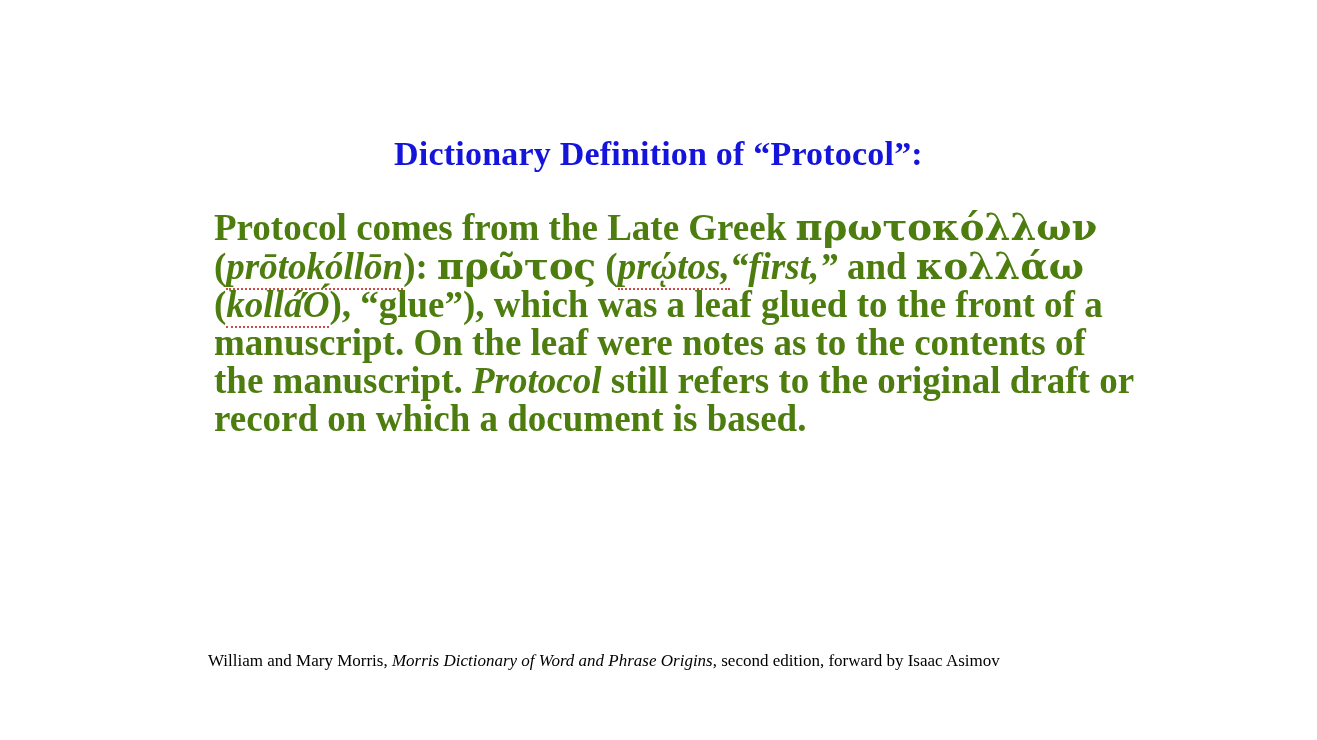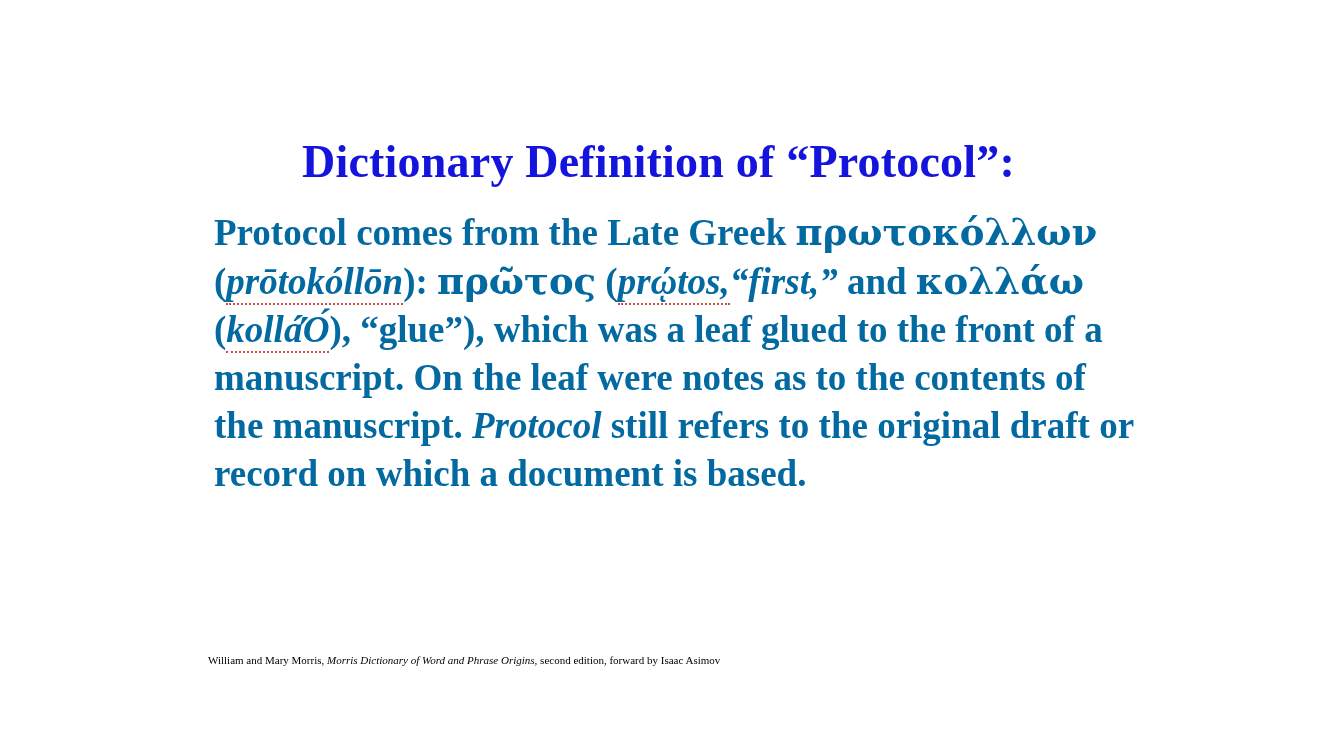--- a/index.html
+++ b/index.html
@@ -21,51 +21,51 @@
     background: #ffffff;
   }
   .slide-title {
     position: absolute;
     left: 0;
     right: 0;
     top: 135px;
     text-align: center;
     color: #1414dc;
     font-weight: bold;
-    font-size: 46px;
+    font-size: 34px;
     letter-spacing: 0.2px;
     font-family: "Liberation Serif", serif;
   }
   .body-block {
     position: absolute;
     left: 214px;
     top: 208px;
     width: 920px;
     font-weight: bold;
     font-size: 37px;
-    line-height: 48px;
-    color: #0369a1;
+    line-height: 38px;
+    color: #4d7c0f;
   }
   .body-block .ital {
     font-style: italic;
   }
   .spell {
     border-bottom: 2px dotted #d04a4a;
     padding-bottom: 1px;
   }
   .greek {
     font-family: "DejaVu Serif", serif;
     font-weight: bold;
   }
   .citation {
     position: absolute;
     left: 208px;
     top: 650px;
     width: 960px;
-    font-size: 11px;
+    font-size: 17px;
     line-height: 21px;
     color: #000000;
     font-family: "Liberation Serif", serif;
   }
   .citation .ital {
     font-style: italic;
   }
 </style>
 </head>
 <body>

